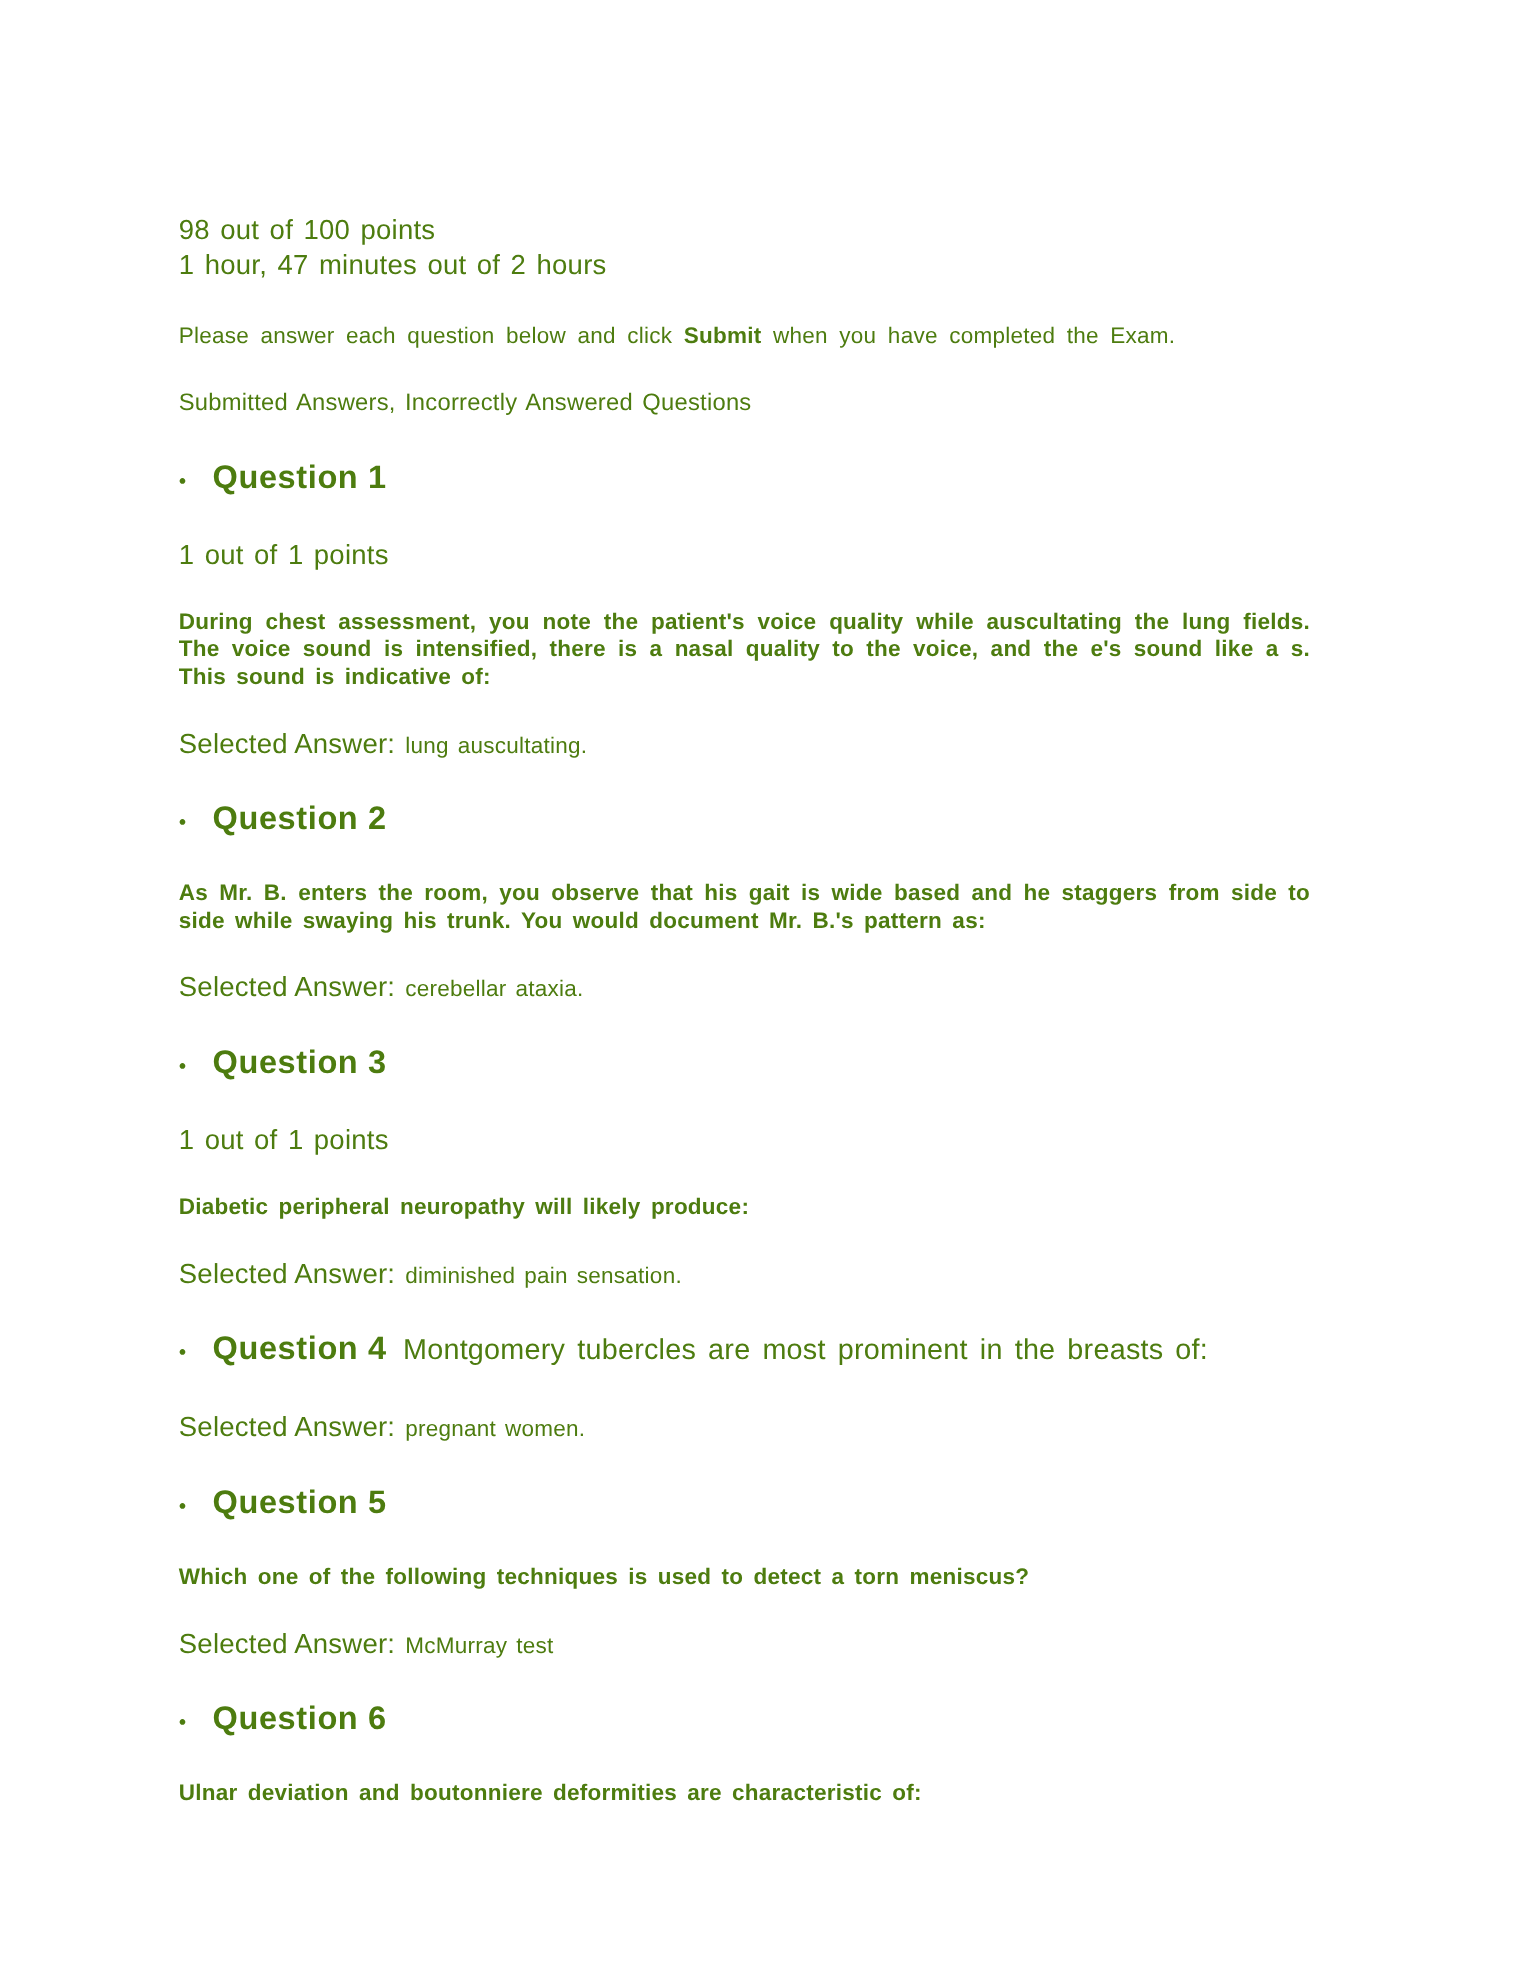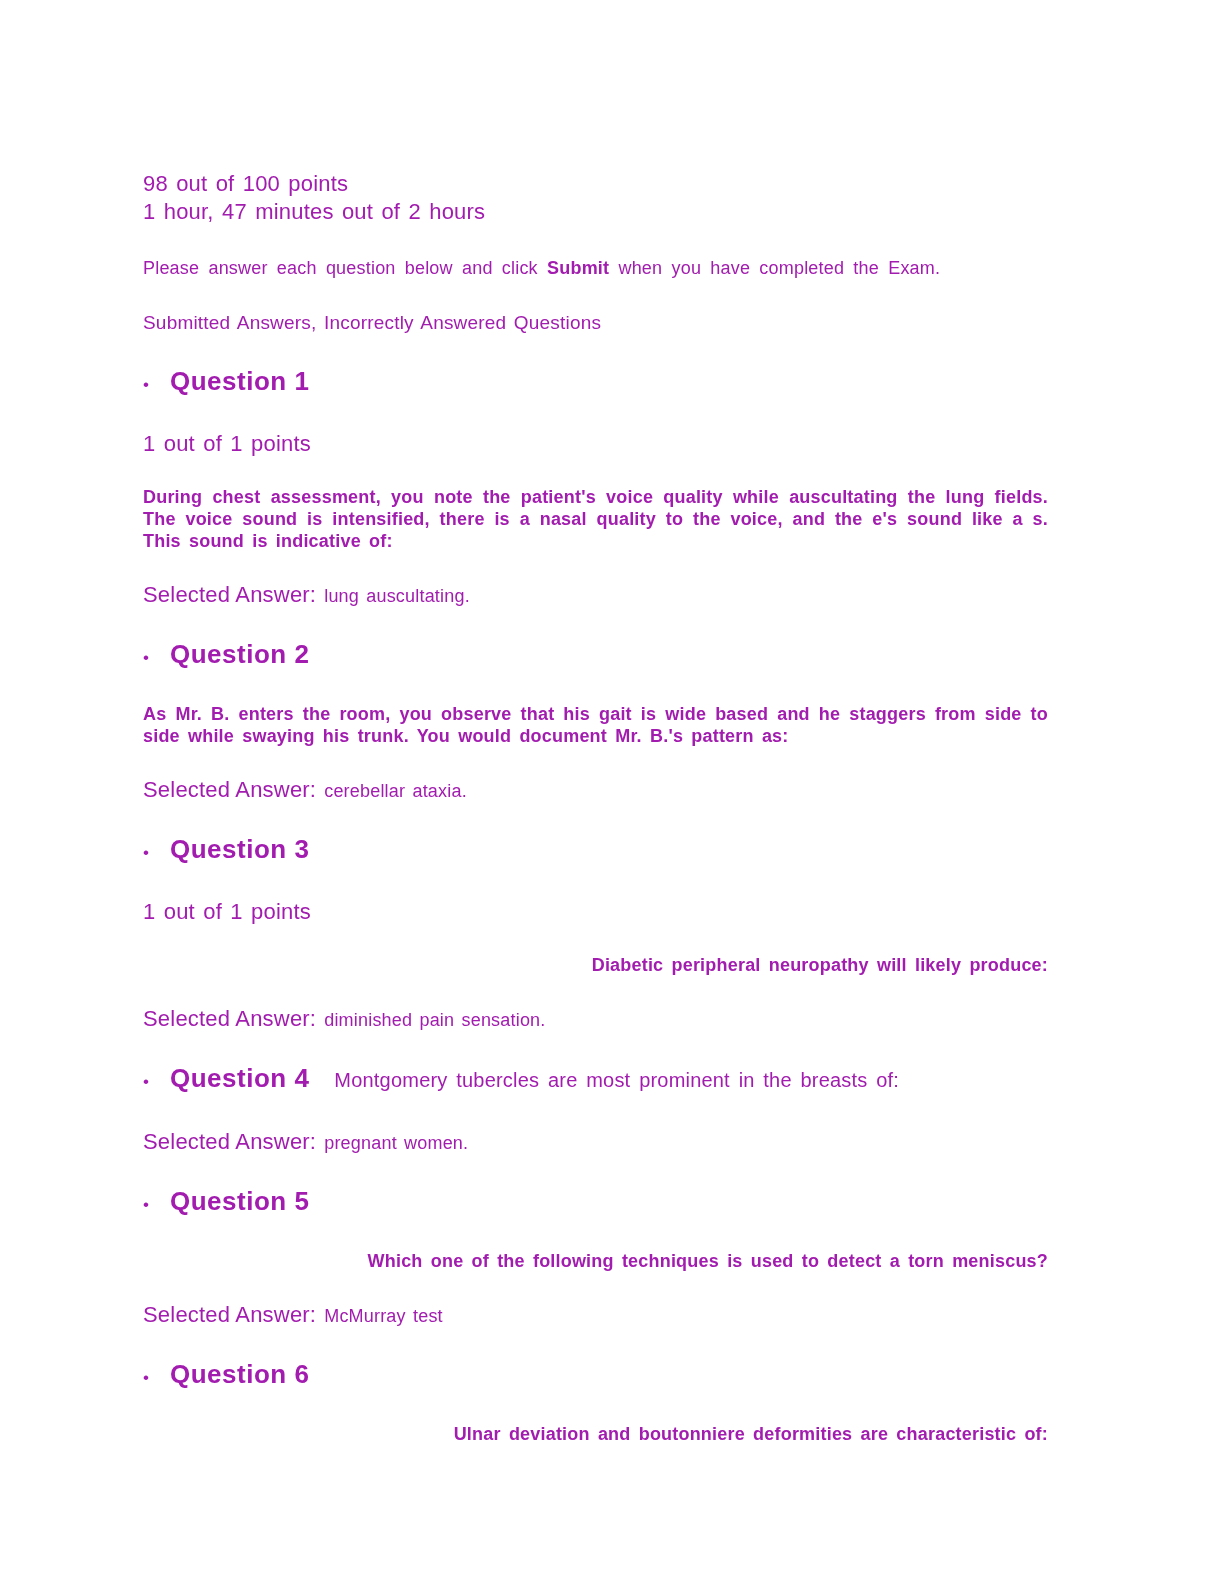--- a/index.html
+++ b/index.html
@@ -8,21 +8,21 @@
     background: #ffffff;
   }
   .page {
     position: relative;
     width: 1224px;
     height: 1584px;
     box-sizing: border-box;
     background: #ffffff;
     padding: 170px 166px 0 143px;
     font-family: "Liberation Sans", sans-serif;
-    color: #a21caf;
+    color: #4d7c0f;
     overflow: hidden;
   }
   .score-block {
     font-size: 22px;
     line-height: 28px;
     letter-spacing: 0.2px;
     word-spacing: 2px;
   }
   .instructions {
     margin-top: 30px;
@@ -48,44 +48,44 @@
     align-items: baseline;
     letter-spacing: 0.5px;
   }
   .bullet {
     font-size: 17px;
     font-weight: normal;
     width: 27px;
     flex: 0 0 27px;
   }
   .inline-q {
-    font-size: 20px;
+    font-size: 23px;
     font-weight: normal;
-    margin-left: 25px;
+    margin-left: 13px;
     letter-spacing: 0.2px;
     word-spacing: 3px;
   }
   .points {
     margin-top: 28px;
     font-size: 22px;
     line-height: 28px;
     letter-spacing: 0.2px;
     word-spacing: 2px;
   }
   .q-body {
     margin-top: 28px;
     font-size: 18px;
     line-height: 22px;
     max-width: 905px;
     text-align: justify;
     word-spacing: 3px;
     letter-spacing: 0.2px;
     font-weight: bold;
   }
-  .q-body.no-justify { text-align: right; }
+  .q-body.no-justify { text-align: left; }
   .selected-answer {
     margin-top: 29px;
     font-size: 22px;
     line-height: 28px;
     letter-spacing: 0.2px;
   }
   .selected-answer .answer-value {
     font-size: 18px;
     margin-left: 8px;
     word-spacing: 2px;

